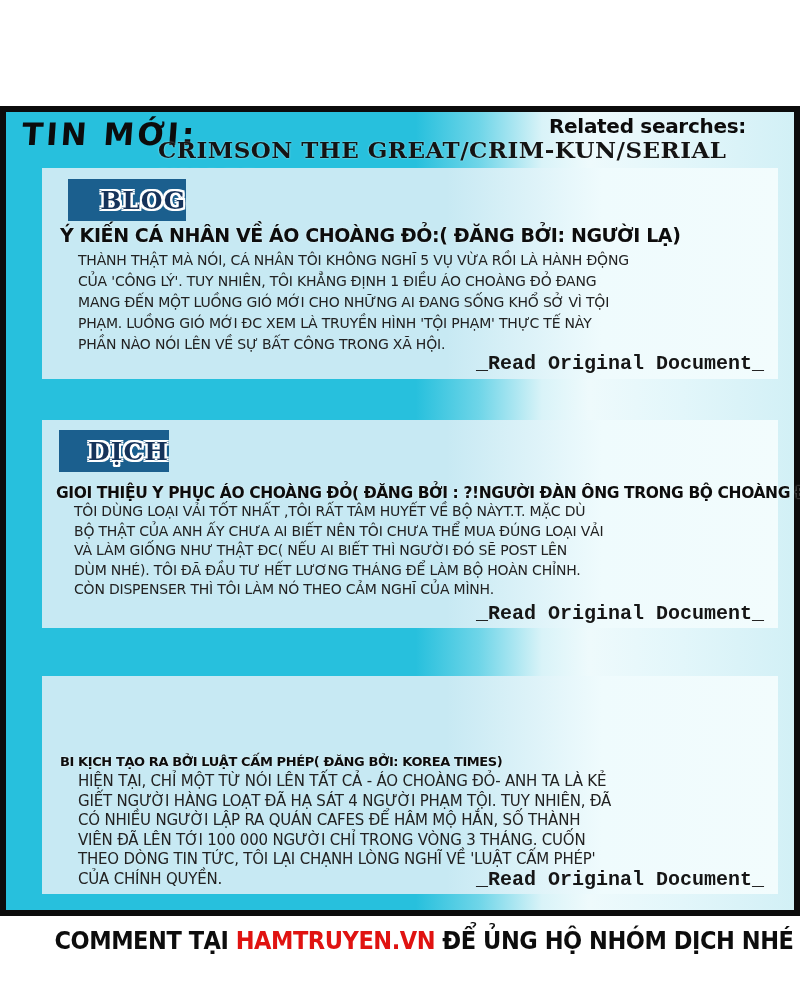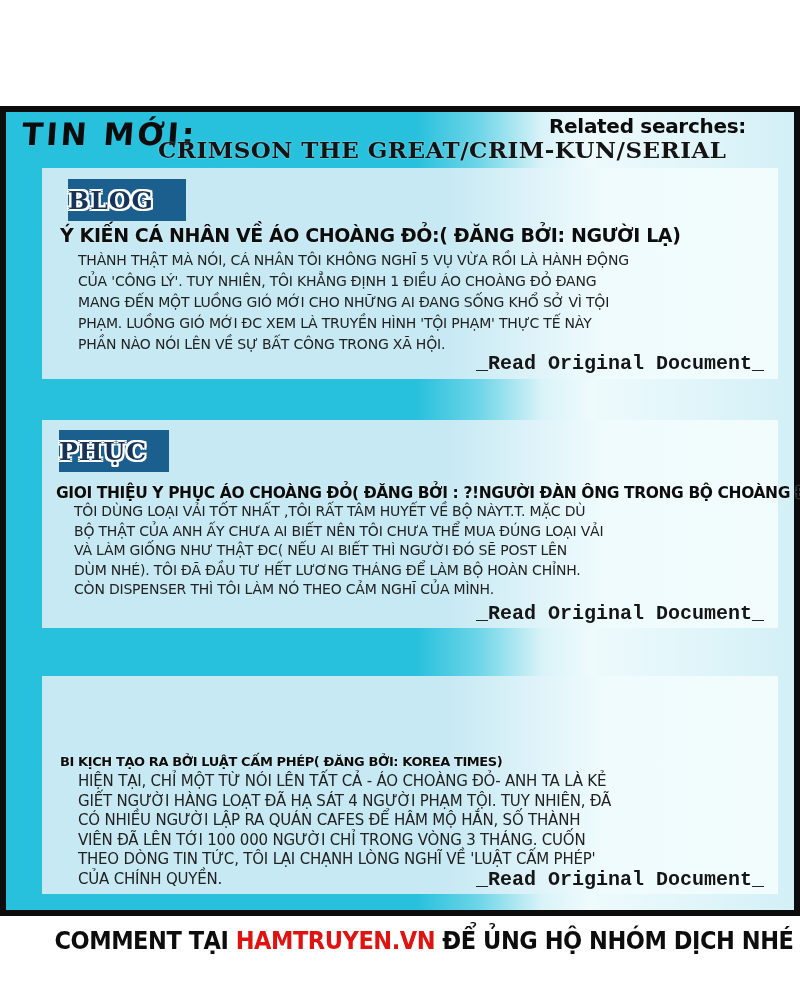--- a/index.html
+++ b/index.html
@@ -35,21 +35,21 @@
   .card{
     position:absolute;left:36px;width:736px;
     background:linear-gradient(90deg,#c7e9f3 0%,#c7e9f3 55%,#dcf2f8 66%,#effbfd 76%,#f2fcfd 100%);
   }
   .card.blog{top:56px;height:211px;}
   .card.cafe{top:308px;height:208px;}
   .card.news{top:564px;height:218px;}
 
   .tagbox{
     position:absolute;width:118px;height:42px;background:#1b5f8e;
-    display:flex;align-items:center;justify-content:flex-start;cursor:pointer;
+    display:flex;align-items:center;justify-content:flex-end;cursor:pointer;
   }
   .tagbox .taglabel{
     font-family:"DejaVu Serif","Liberation Serif",serif;
     font-size:25px;font-weight:bold;color:#16335a;letter-spacing:1px;
     text-shadow:-2px 0 0 #fff,2px 0 0 #fff,0 -2px 0 #fff,0 2px 0 #fff,
                 -2px -2px 0 #fff,2px -2px 0 #fff,-2px 2px 0 #fff,2px 2px 0 #fff;
   }
   .card.blog .tagbox{left:26px;top:11px;}
   .card.cafe .tagbox{left:17px;top:10px;width:110px;}
   .card.news .tagbox{left:22px;top:19px;}
@@ -106,21 +106,21 @@
     <div class="post-body">THÀNH THẬT MÀ NÓI, CÁ NHÂN TÔI KHÔNG NGHĨ 5 VỤ VỪA RỒI LÀ HÀNH ĐỘNG
 CỦA 'CÔNG LÝ'. TUY NHIÊN, TÔI KHẲNG ĐỊNH 1 ĐIỀU ÁO CHOÀNG ĐỎ ĐANG
 MANG ĐẾN MỘT LUỒNG GIÓ MỚI CHO NHỮNG AI ĐANG SỐNG KHỔ SỞ VÌ TỘI
 PHẠM. LUỒNG GIÓ MỚI ĐC XEM LÀ TRUYỀN HÌNH 'TỘI PHẠM' THỰC TẾ NÀY
 PHẦN NÀO NÓI LÊN VỀ SỰ BẤT CÔNG TRONG XÃ HỘI.</div>
     <div class="read-link">_Read Original Document_</div>
   </div>
 
   <div class="card cafe">
     <div class="tagbox">
-      <span class="taglabel">PHỤC</span>
+      <span class="taglabel">DỊCH</span>
     </div>
     <div class="post-title">GIOI THIỆU Y PHỤC ÁO CHOÀNG ĐỎ( ĐĂNG BỞI : ?!NGƯỜI ĐÀN ÔNG TRONG BỘ CHOÀNG ĐỎ?!CAFE)</div>
     <div class="post-body">TÔI DÙNG LOẠI VẢI TỐT NHẤT ,TÔI RẤT TÂM HUYẾT VỀ BỘ NÀYT.T. MẶC DÙ
 BỘ THẬT CỦA ANH ẤY CHƯA AI BIẾT NÊN TÔI CHƯA THỂ MUA ĐÚNG LOẠI VẢI
 VÀ LÀM GIỐNG NHƯ THẬT ĐC( NẾU AI BIẾT THÌ NGƯỜI ĐÓ SẼ POST LÊN
 DÙM NHÉ). TÔI ĐÃ ĐẦU TƯ HẾT LƯƠNG THÁNG ĐỂ LÀM BỘ HOÀN CHỈNH.
 CÒN DISPENSER THÌ TÔI LÀM NÓ THEO CẢM NGHĨ CỦA MÌNH.</div>
     <div class="read-link">_Read Original Document_</div>
   </div>
 

